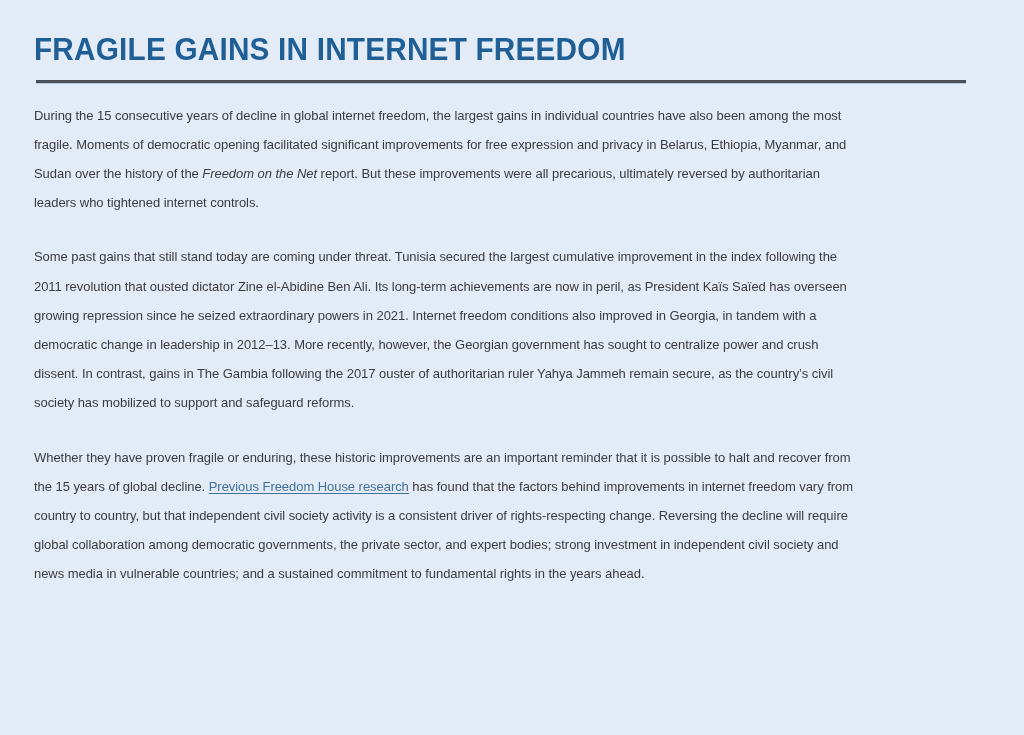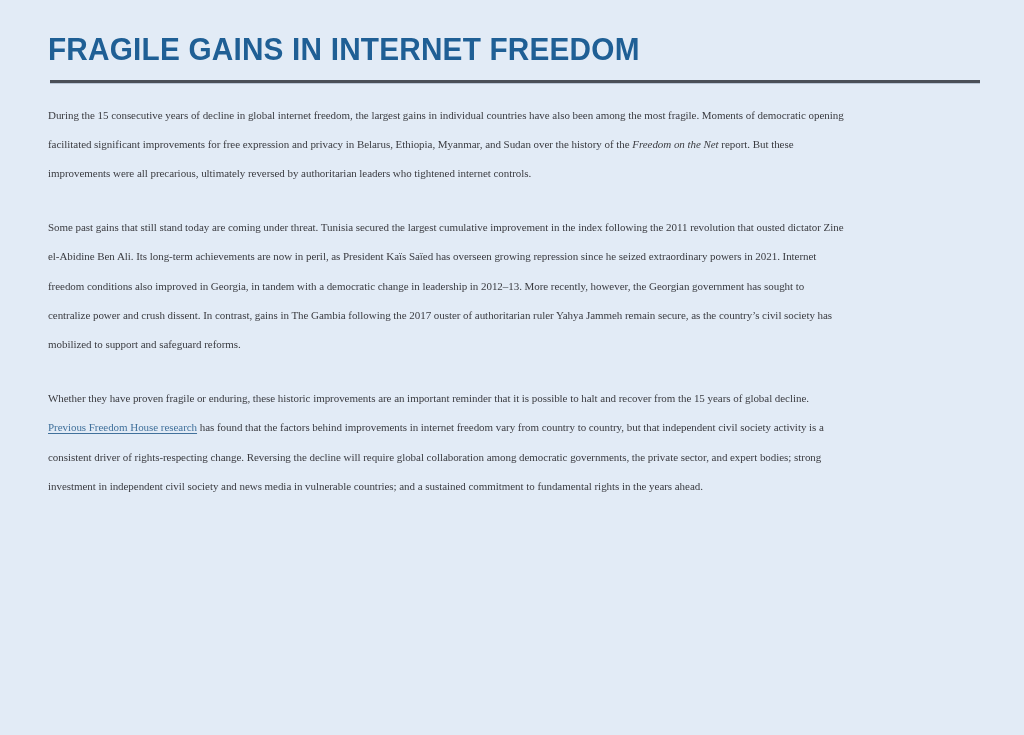--- a/index.html
+++ b/index.html
@@ -13,21 +13,21 @@
     background: #e2ebf6;
     font-family: "Liberation Sans", sans-serif;
     overflow: hidden;
   }
 
   .page {
     position: relative;
     width: 895px;
     height: 735px;
     box-sizing: border-box;
-    padding: 0 48px;
+    padding: 0 34px;
     background: #e2ebf6;
   }
 
   
   .headline-block {
     padding-top: 34px;
   }
 
   .headline {
     margin: 0;
@@ -52,22 +52,22 @@
     border-bottom: 1px solid #b9c6d6;
   }
 
   
   .body-copy {
     padding-top: 17px;
   }
 
   .body-copy p {
     margin: 0 0 25px 0;
-    font-family: Liberation Serif, serif;
-    font-size: 11px;
+    font-family: Liberation Sans, sans-serif;
+    font-size: 13px;
     line-height: 29.2px;
     color: #3b3c41;
     letter-spacing: -0.05px;
     max-width: 940px;
   }
 
   .body-copy p:last-child {
     margin-bottom: 16px;
   }
 

